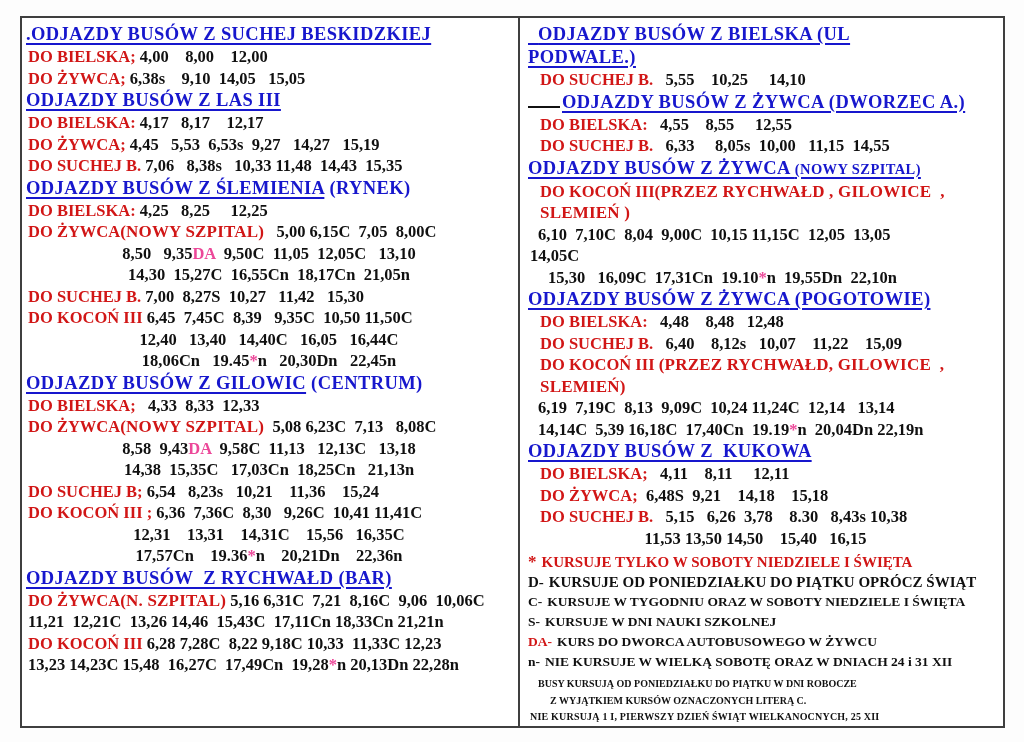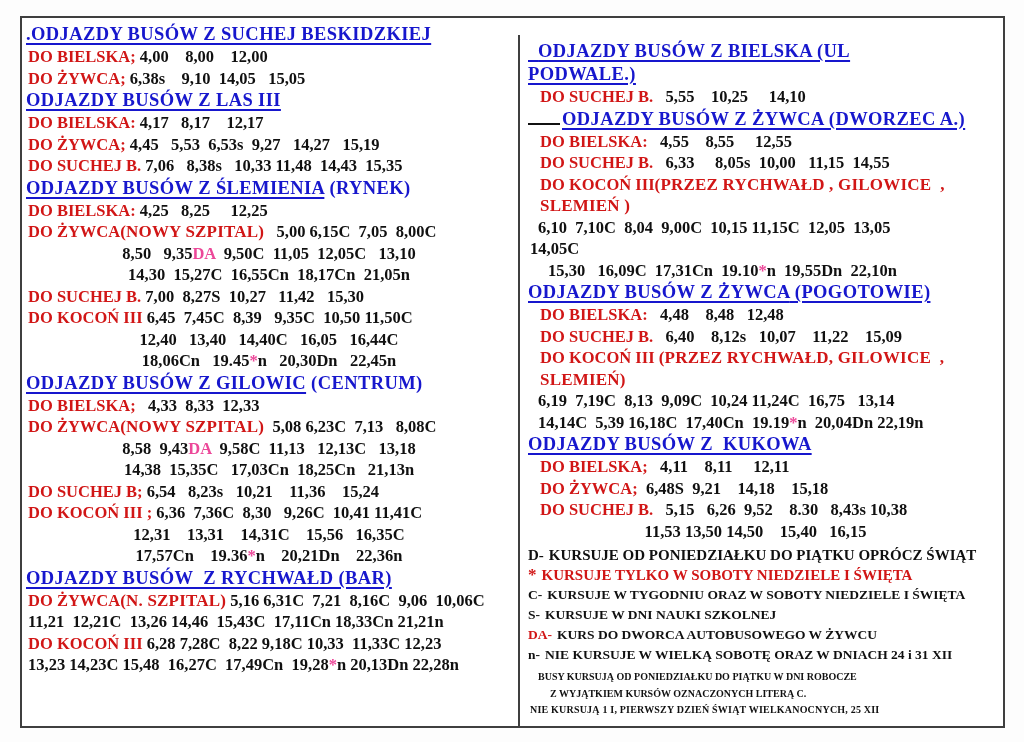--- a/index.html
+++ b/index.html
@@ -15,21 +15,21 @@
     font-weight:bold;color:var(--ink);
     -webkit-font-smoothing:antialiased;
   }
   .sheet{
     position:absolute;left:20px;top:16px;width:985px;height:712px;
     box-sizing:border-box;border:2px solid var(--border);
     background:#fff;display:flex;
   }
   .col{box-sizing:border-box;overflow:hidden;}
   .col-left{width:496px;padding:5px 6px 0 4px;}
-  .col-right{flex:1;border-left:2px solid var(--border);padding:5px 20px 0 8px;margin-top:17px;}
+  .col-right{flex:1;border-left:2px solid var(--border);padding:5px 20px 0 8px;}
 
   .line{white-space:pre-wrap;line-height:21.5px;}
   .hdr{color:var(--blue);font-size:18.5px;line-height:23px;letter-spacing:0.4px;}
   .hdr.center{text-align:left;}
   .hdr .u{text-decoration:underline;text-decoration-thickness:2px;text-underline-offset:3px;}
   .hdr .small{font-size:14.5px;}
   .bar{display:inline-block;width:32px;height:14px;border-bottom:2.5px solid #111;margin-right:2px;}
 
   .route{font-size:16.5px;}
   .col-left .route-line{padding-left:2px;}
@@ -96,38 +96,39 @@
       <div class="line route route-line"><span class="lbl">DO KOCOŃ III</span><span class="times"> 6,28 7,28C  8,22 9,18C 10,33  11,33C 12,23</span></div>
       <div class="line route cont cont-l"><span class="times">13,23 14,23C 15,48  16,27C  17,49Cn  19,28<span class="red">*</span>n 20,13Dn 22,28n</span></div>
     </div>
   <div class="col col-right" id="col-right">
 
   <div class="line hdr"><span class="u">  ODJAZDY BUSÓW Z BIELSKA (UL</span><br><span class="u">PODWALE.)</span></div>
       <div class="line route route-line"><span class="lbl">DO SUCHEJ B.</span><span class="times">   5,55    10,25     14,10</span></div>
       <div class="line hdr"><span class="bar"></span><span class="u">ODJAZDY BUSÓW Z ŻYWCA (DWORZEC A.)</span></div>
       <div class="line route route-line"><span class="lbl">DO BIELSKA:</span><span class="times">   4,55    8,55     12,55</span></div>
       <div class="line route route-line"><span class="lbl">DO SUCHEJ B.</span><span class="times">   6,33     8,05s  10,00   11,15  14,55</span></div>
+      <div class="line hdr"><span class="u">ODJAZDY BUSÓW Z ŻYWCA </span><span class="u small">(NOWY SZPITAL)</span></div>
       <div class="line route route-line"><span class="lbl">DO KOCOŃ III</span><span class="note">(PRZEZ RYCHWAŁD , GILOWICE  , SLEMIEŃ )</span></div>
       <div class="line route cont cont-i"><span class="times">6,10  7,10C  8,04  9,00C  10,15 11,15C  12,05  13,05</span></div>
       <div class="line route cont cont-l"><span class="times">14,05C</span></div>
       <div class="line route cont cont-j"><span class="times">15,30   16,09C  17,31Cn  19.10<span class="red">*</span>n  19,55Dn  22,10n</span></div>
       <div class="line hdr"><span class="u">ODJAZDY BUSÓW Z ŻYWCA</span><span class="u"> (POGOTOWIE)</span></div>
       <div class="line route route-line"><span class="lbl">DO BIELSKA:</span><span class="times">   4,48    8,48   12,48</span></div>
       <div class="line route route-line"><span class="lbl">DO SUCHEJ B.</span><span class="times">   6,40    8,12s   10,07    11,22    15,09</span></div>
       <div class="line route route-line"><span class="lbl">DO KOCOŃ III </span><span class="note">(PRZEZ RYCHWAŁD, GILOWICE  , SLEMIEŃ)</span></div>
-      <div class="line route cont cont-i"><span class="times">6,19  7,19C  8,13  9,09C  10,24 11,24C  16,75   13,14</span></div>
+      <div class="line route cont cont-i"><span class="times">6,19  7,19C  8,13  9,09C  10,24 11,24C  12,14   13,14</span></div>
       <div class="line route cont cont-i"><span class="times">14,14C  5,39 16,18C  17,40Cn  19.19<span class="red">*</span>n  20,04Dn 22,19n</span></div>
       <div class="line hdr center"><span class="u">ODJAZDY BUSÓW Z  KUKOWA</span></div>
       <div class="line route route-line"><span class="lbl">DO BIELSKA;</span><span class="times">   4,11    8,11     12,11</span></div>
       <div class="line route route-line"><span class="lbl">DO ŻYWCA;</span><span class="times">  6,48S  9,21    14,18    15,18</span></div>
-      <div class="line route route-line"><span class="lbl">DO SUCHEJ B.</span><span class="times">   5,15   6,26  9,52    8.30   8,43s 10,38</span></div>
+      <div class="line route route-line"><span class="lbl">DO SUCHEJ B.</span><span class="times">   5,15   6,26  3,78    8.30   8,43s 10,38</span></div>
       <div class="line route cont cont-c"><span class="times">11,53 13,50 14,50    15,40   16,15</span></div>
       <div class="legend">
+        <div class="line lg-md lg-red"><span class="lg-sym lg-red lg-star">*</span><span>KURSUJE TYLKO W SOBOTY NIEDZIELE I ŚWIĘTA</span></div>
         <div class="line lg-md"><span class="lg-sym">D-</span><span>KURSUJE OD PONIEDZIAŁKU DO PIĄTKU OPRÓCZ ŚWIĄT</span></div>
-        <div class="line lg-md lg-red"><span class="lg-sym lg-red lg-star">*</span><span>KURSUJE TYLKO W SOBOTY NIEDZIELE I ŚWIĘTA</span></div>
         <div class="line lg-sm"><span class="lg-sym">C-</span><span>KURSUJE W TYGODNIU ORAZ W SOBOTY NIEDZIELE I ŚWIĘTA</span></div>
         <div class="line lg-sm"><span class="lg-sym">S-</span><span>KURSUJE W DNI NAUKI SZKOLNEJ</span></div>
         <div class="line lg-sm"><span class="lg-sym lg-red">DA-</span><span>KURS DO DWORCA AUTOBUSOWEGO W ŻYWCU</span></div>
         <div class="line lg-sm"><span class="lg-sym">n-</span><span>NIE KURSUJE W WIELKĄ SOBOTĘ ORAZ W DNIACH 24 i 31 XII</span></div>
       </div>
       <div class="notes">
         <div class="line n-0">BUSY KURSUJĄ OD PONIEDZIAŁKU DO PIĄTKU W DNI ROBOCZE</div>
         <div class="line n-1">Z WYJĄTKIEM KURSÓW OZNACZONYCH LITERĄ C.</div>
         <div class="line n-2">NIE KURSUJĄ 1 I, PIERWSZY DZIEŃ ŚWIĄT WIELKANOCNYCH, 25 XII</div>
       </div>

